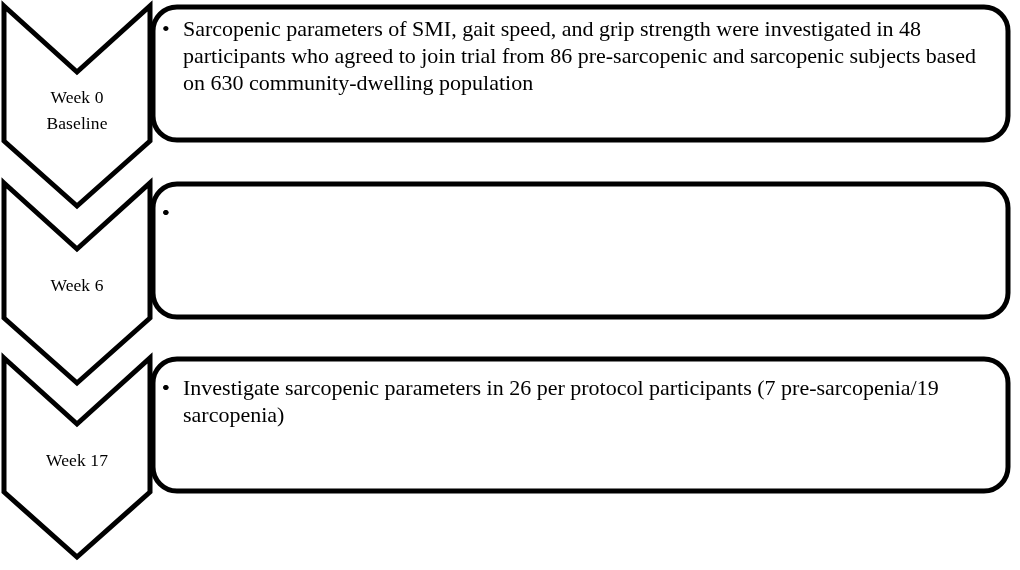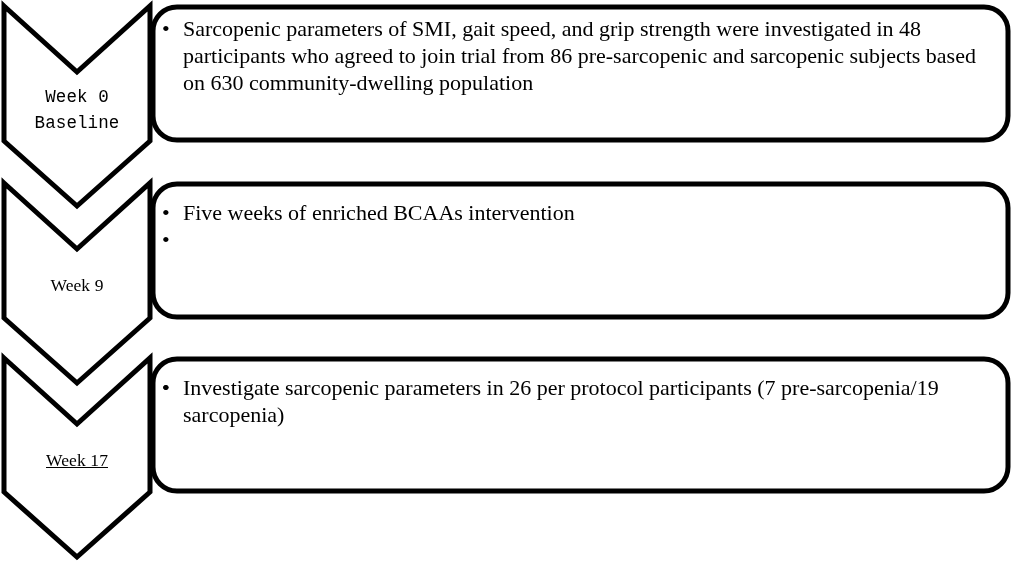--- a/index.html
+++ b/index.html
@@ -88,47 +88,46 @@
 
     <polygon class="chevron-shape" points="4,358 77,424 150,358 150,492 77,557 4,492"></polygon>
 
     <rect class="box-shape" x="153" y="7" width="855" height="133" rx="24" ry="24"></rect>
 
     <rect class="box-shape" x="153" y="184" width="855" height="133" rx="24" ry="24"></rect>
 
     <rect class="box-shape" x="153" y="359" width="855" height="132" rx="24" ry="24"></rect>
   </svg>
 
-  <div class="stage-label" style="left:4px; top:84px; width:146px;font-family:Liberation Mono, monospace;">Week 0
+  <div class="stage-label" style="left:4px; top:84px; width:146px;">Week 0
 Baseline</div>
 
   <div class="stage-content" style="left:157px; top:16px; width:845px;">
     <ul class="bullet-list">
       <li class="bullet-item">
         <span class="bullet-dot">•</span>
         <span>Sarcopenic parameters of SMI, gait speed, and grip strength were investigated in 48 participants who agreed to join trial from 86 pre-sarcopenic and sarcopenic subjects based on 630 community-dwelling population</span>
       </li>
     </ul>
   </div>
 
-  <div class="stage-label" style="left:4px; top:272px; width:146px;">Week 9</div>
+  <div class="stage-label" style="left:4px; top:272px; width:146px;">Week 6</div>
 
   <div class="stage-content" style="left:157px; top:200px; width:845px;">
     <ul class="bullet-list">
       <li class="bullet-item">
         <span class="bullet-dot">•</span>
-        <span>Five weeks of enriched BCAAs intervention</span>
       </li>
       <li class="bullet-item">
         <span class="bullet-dot">•</span>
       </li>
     </ul>
   </div>
 
-  <div class="stage-label" style="left:4px; top:447px; width:146px;text-decoration:underline;">Week 17</div>
+  <div class="stage-label" style="left:4px; top:447px; width:146px;">Week 17</div>
 
   <div class="stage-content" style="left:157px; top:375px; width:845px;">
     <ul class="bullet-list">
       <li class="bullet-item">
         <span class="bullet-dot">•</span>
       </li>
       <li class="bullet-item">
         <span class="bullet-dot">•</span>
         <span>Investigate sarcopenic parameters in 26 per protocol participants (7 pre-sarcopenia/19 sarcopenia)</span>
       </li>

